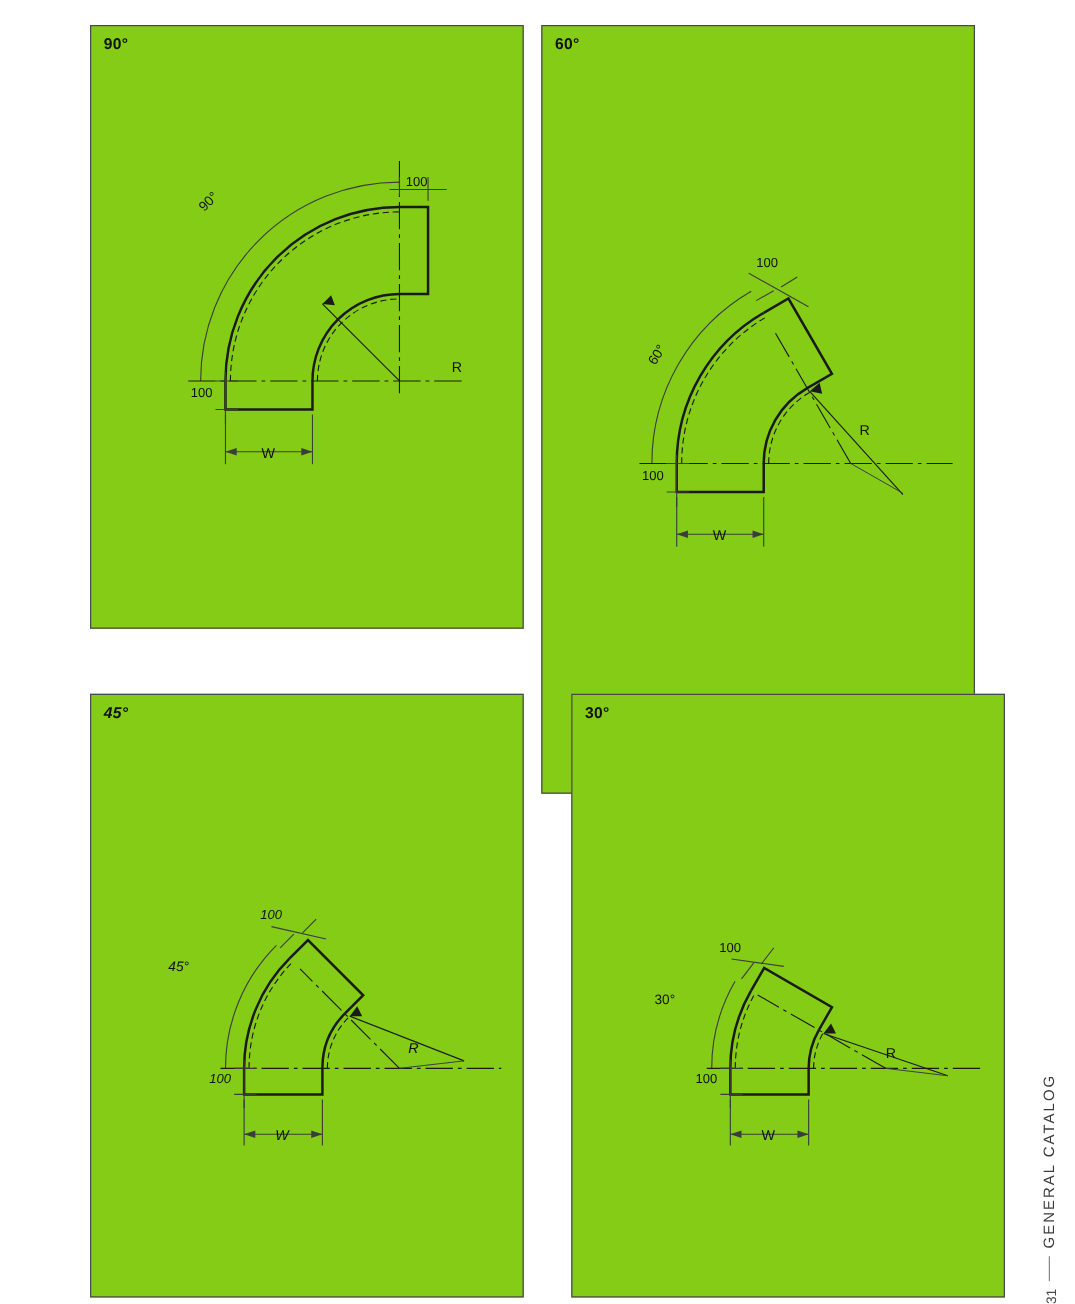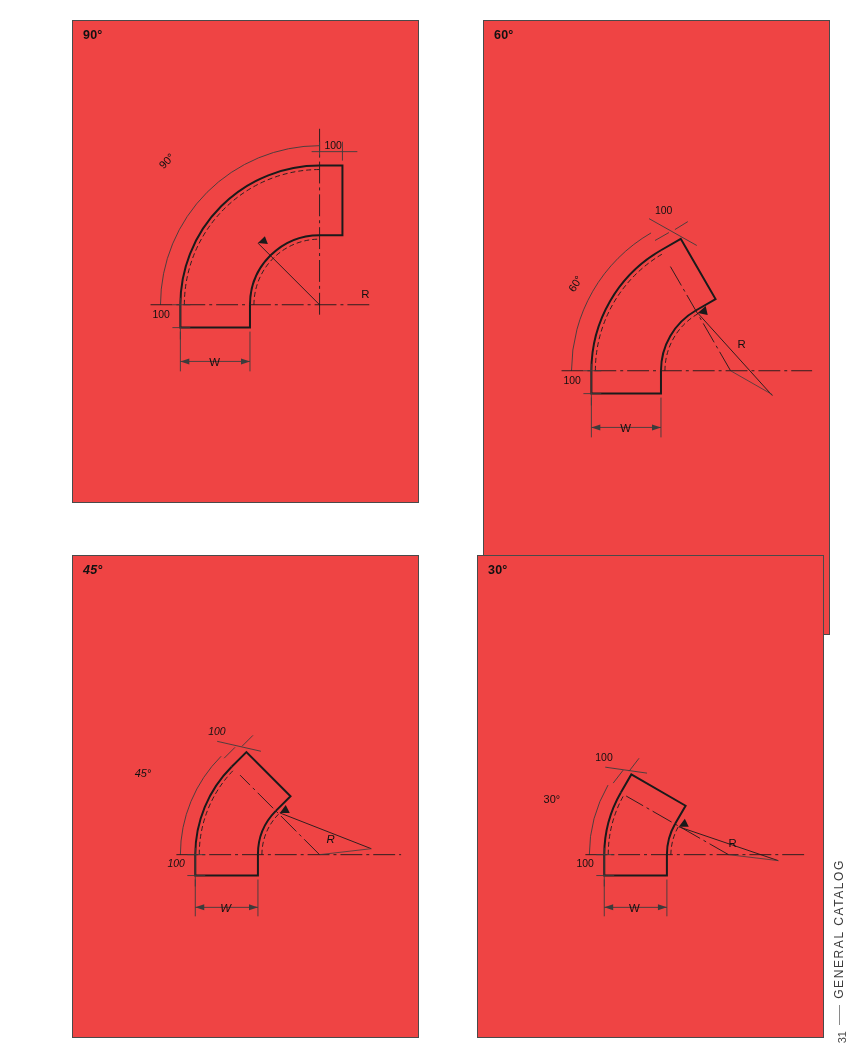--- a/index.html
+++ b/index.html
@@ -17,43 +17,43 @@
   }
   #sheet {
     position: absolute;
     left: 0; top: 0;
     width: 860px;
     height: 1043px;
   }
   .panel {
     position: absolute;
     border: 1px solid #4a4a4a;
-    background: #ef4444;
+    background: #84cc16;
     box-sizing: border-box;
   }
   .panel-title {
     position: absolute;
     left: 10px;
     top: 7px;
     font-size: 12.5px;
     font-weight: bold;
     letter-spacing: 0.2px;
     color: #111;
   }
   .panel-svg {
     position: absolute;
     left: 0; top: 0;
     width: 100%;
     height: 100%;
   }
   
   #panel-90 { left: 72px;  top: 20px;  width: 347px; height: 483px; }
-  #panel-60 { left: 483px; top: 20px;  width: 347px; height: 615px; }
+  #panel-60 { left: 433px; top: 20px;  width: 347px; height: 615px; }
   #panel-45 { left: 72px;  top: 555px; width: 347px; height: 483px; font-style: italic; }
-  #panel-30 { left: 477px; top: 555px; width: 347px; height: 483px; }
+  #panel-30 { left: 457px; top: 555px; width: 347px; height: 483px; }
 
   .footer-label {
     position: absolute;
     right: 14px;
     bottom: 44px;
     font-size: 12px;
     letter-spacing: 1.6px;
     color: #3c3c3c;
     writing-mode: vertical-rl;
     transform: rotate(180deg);

